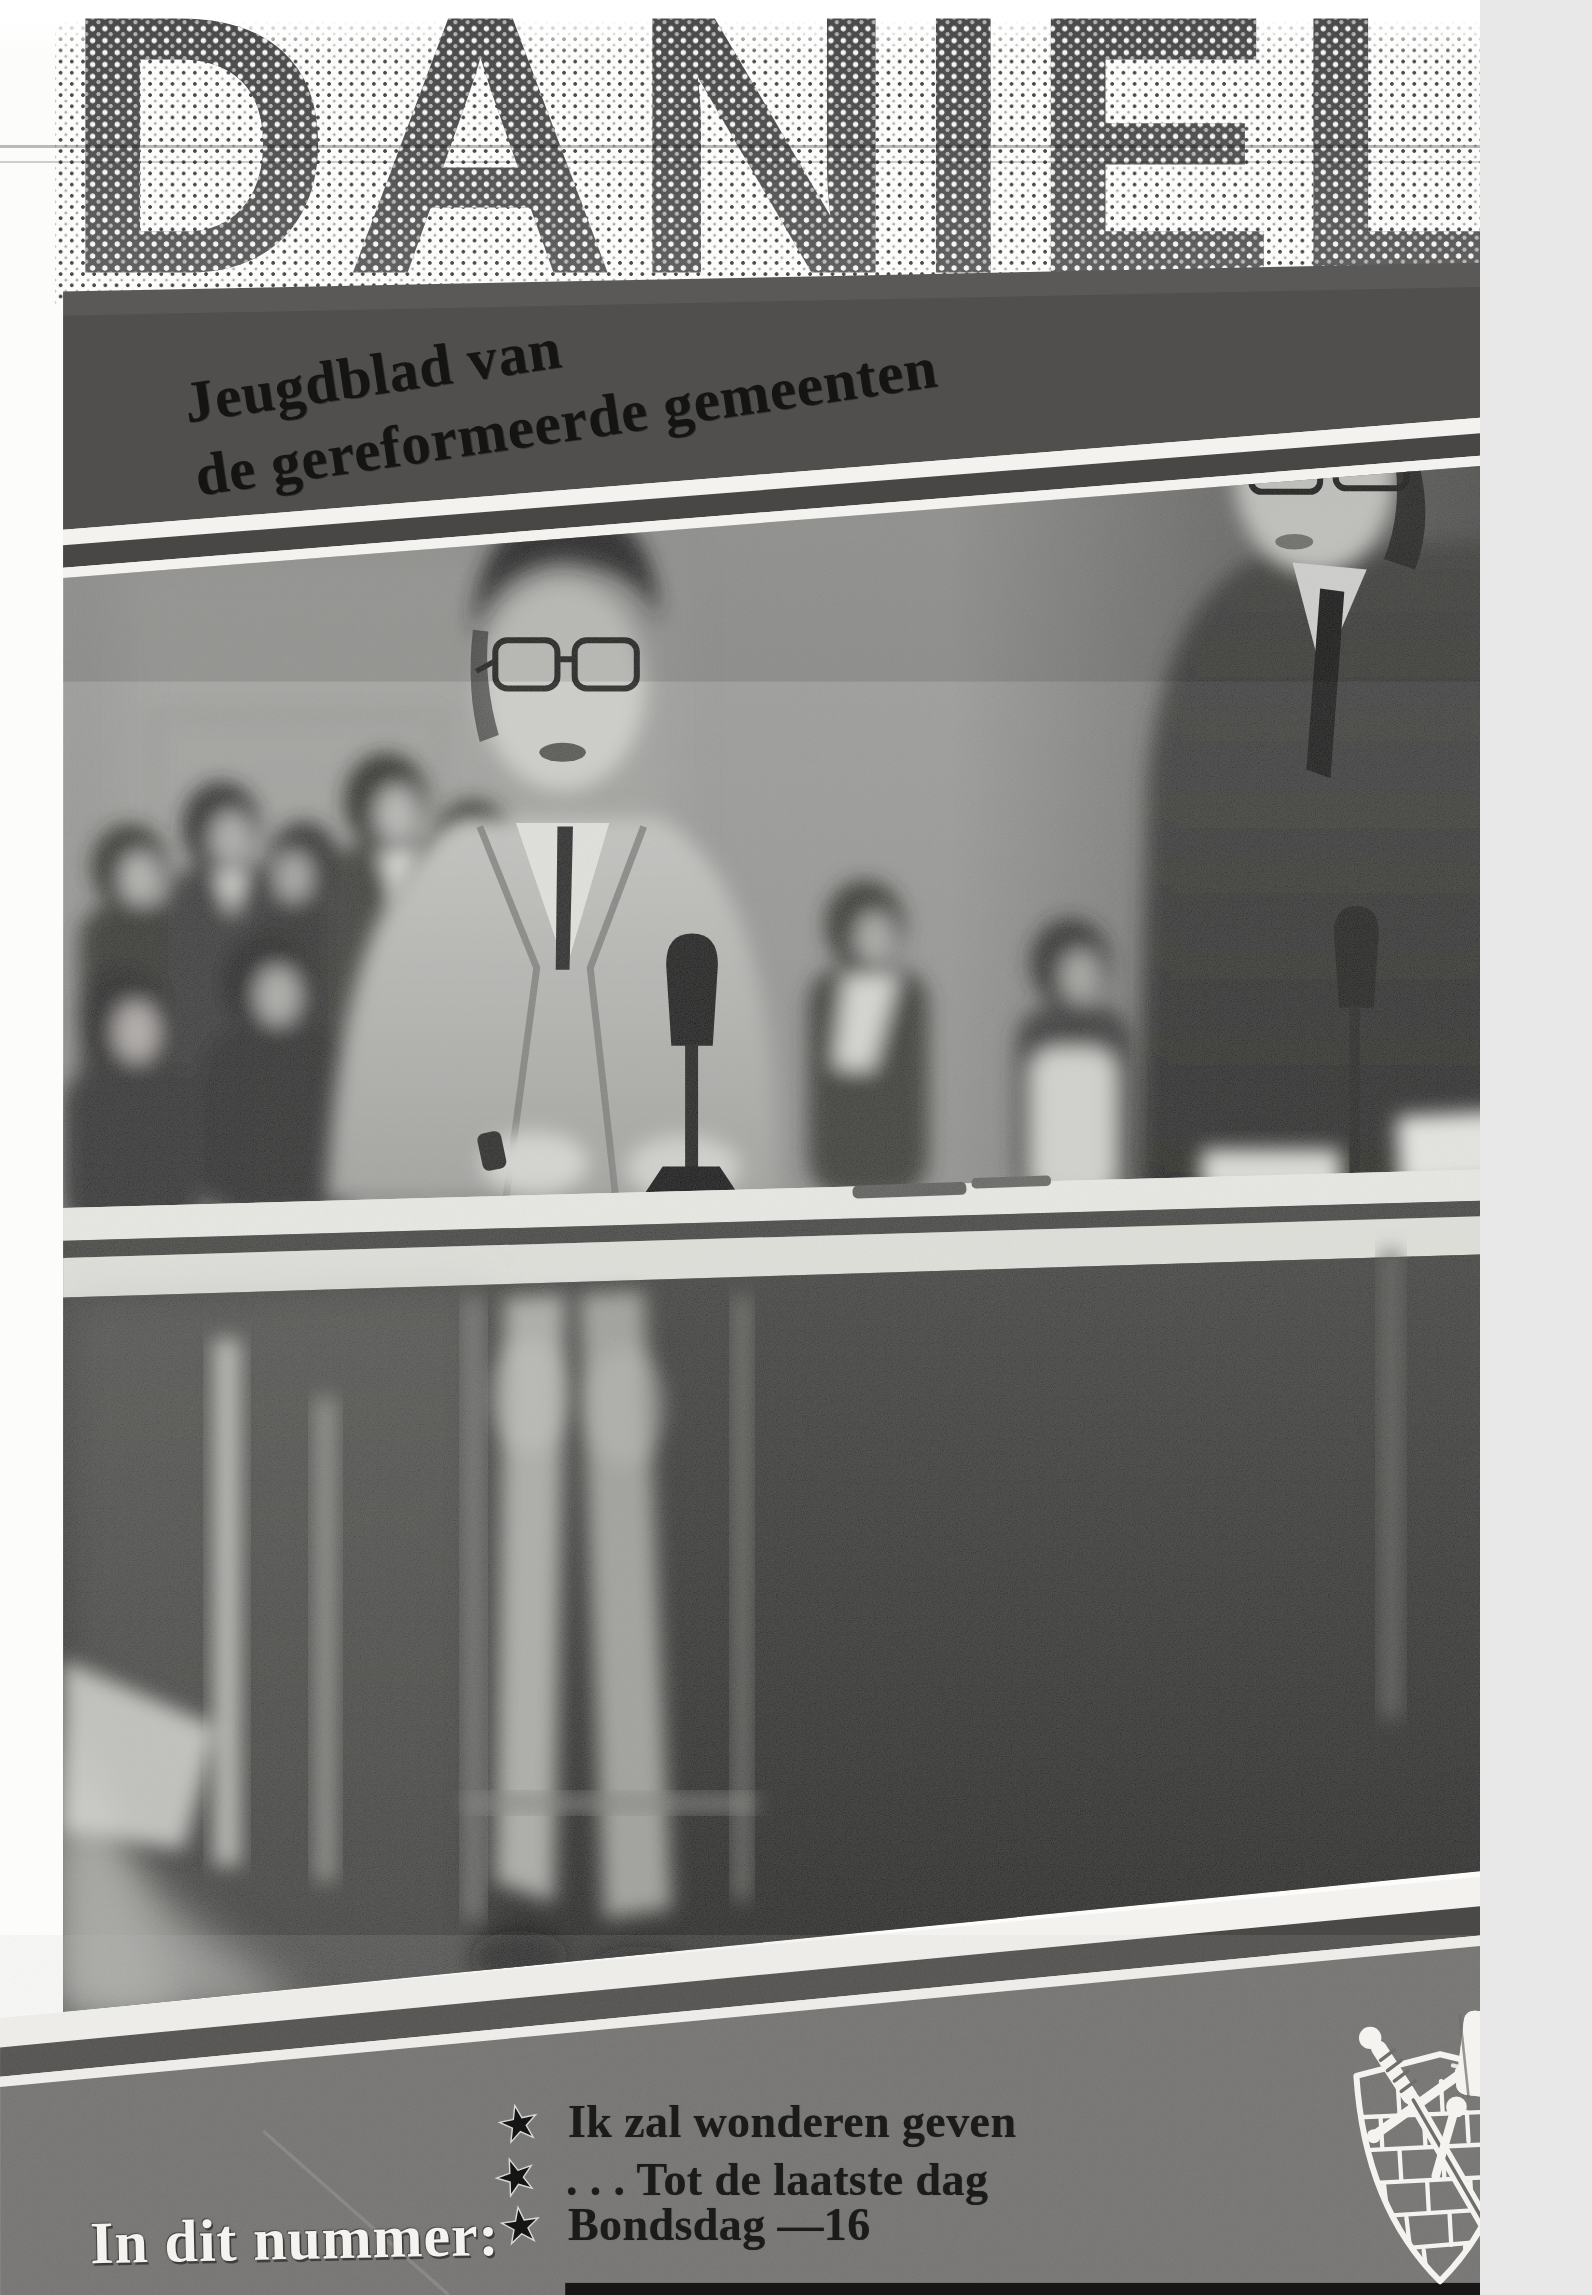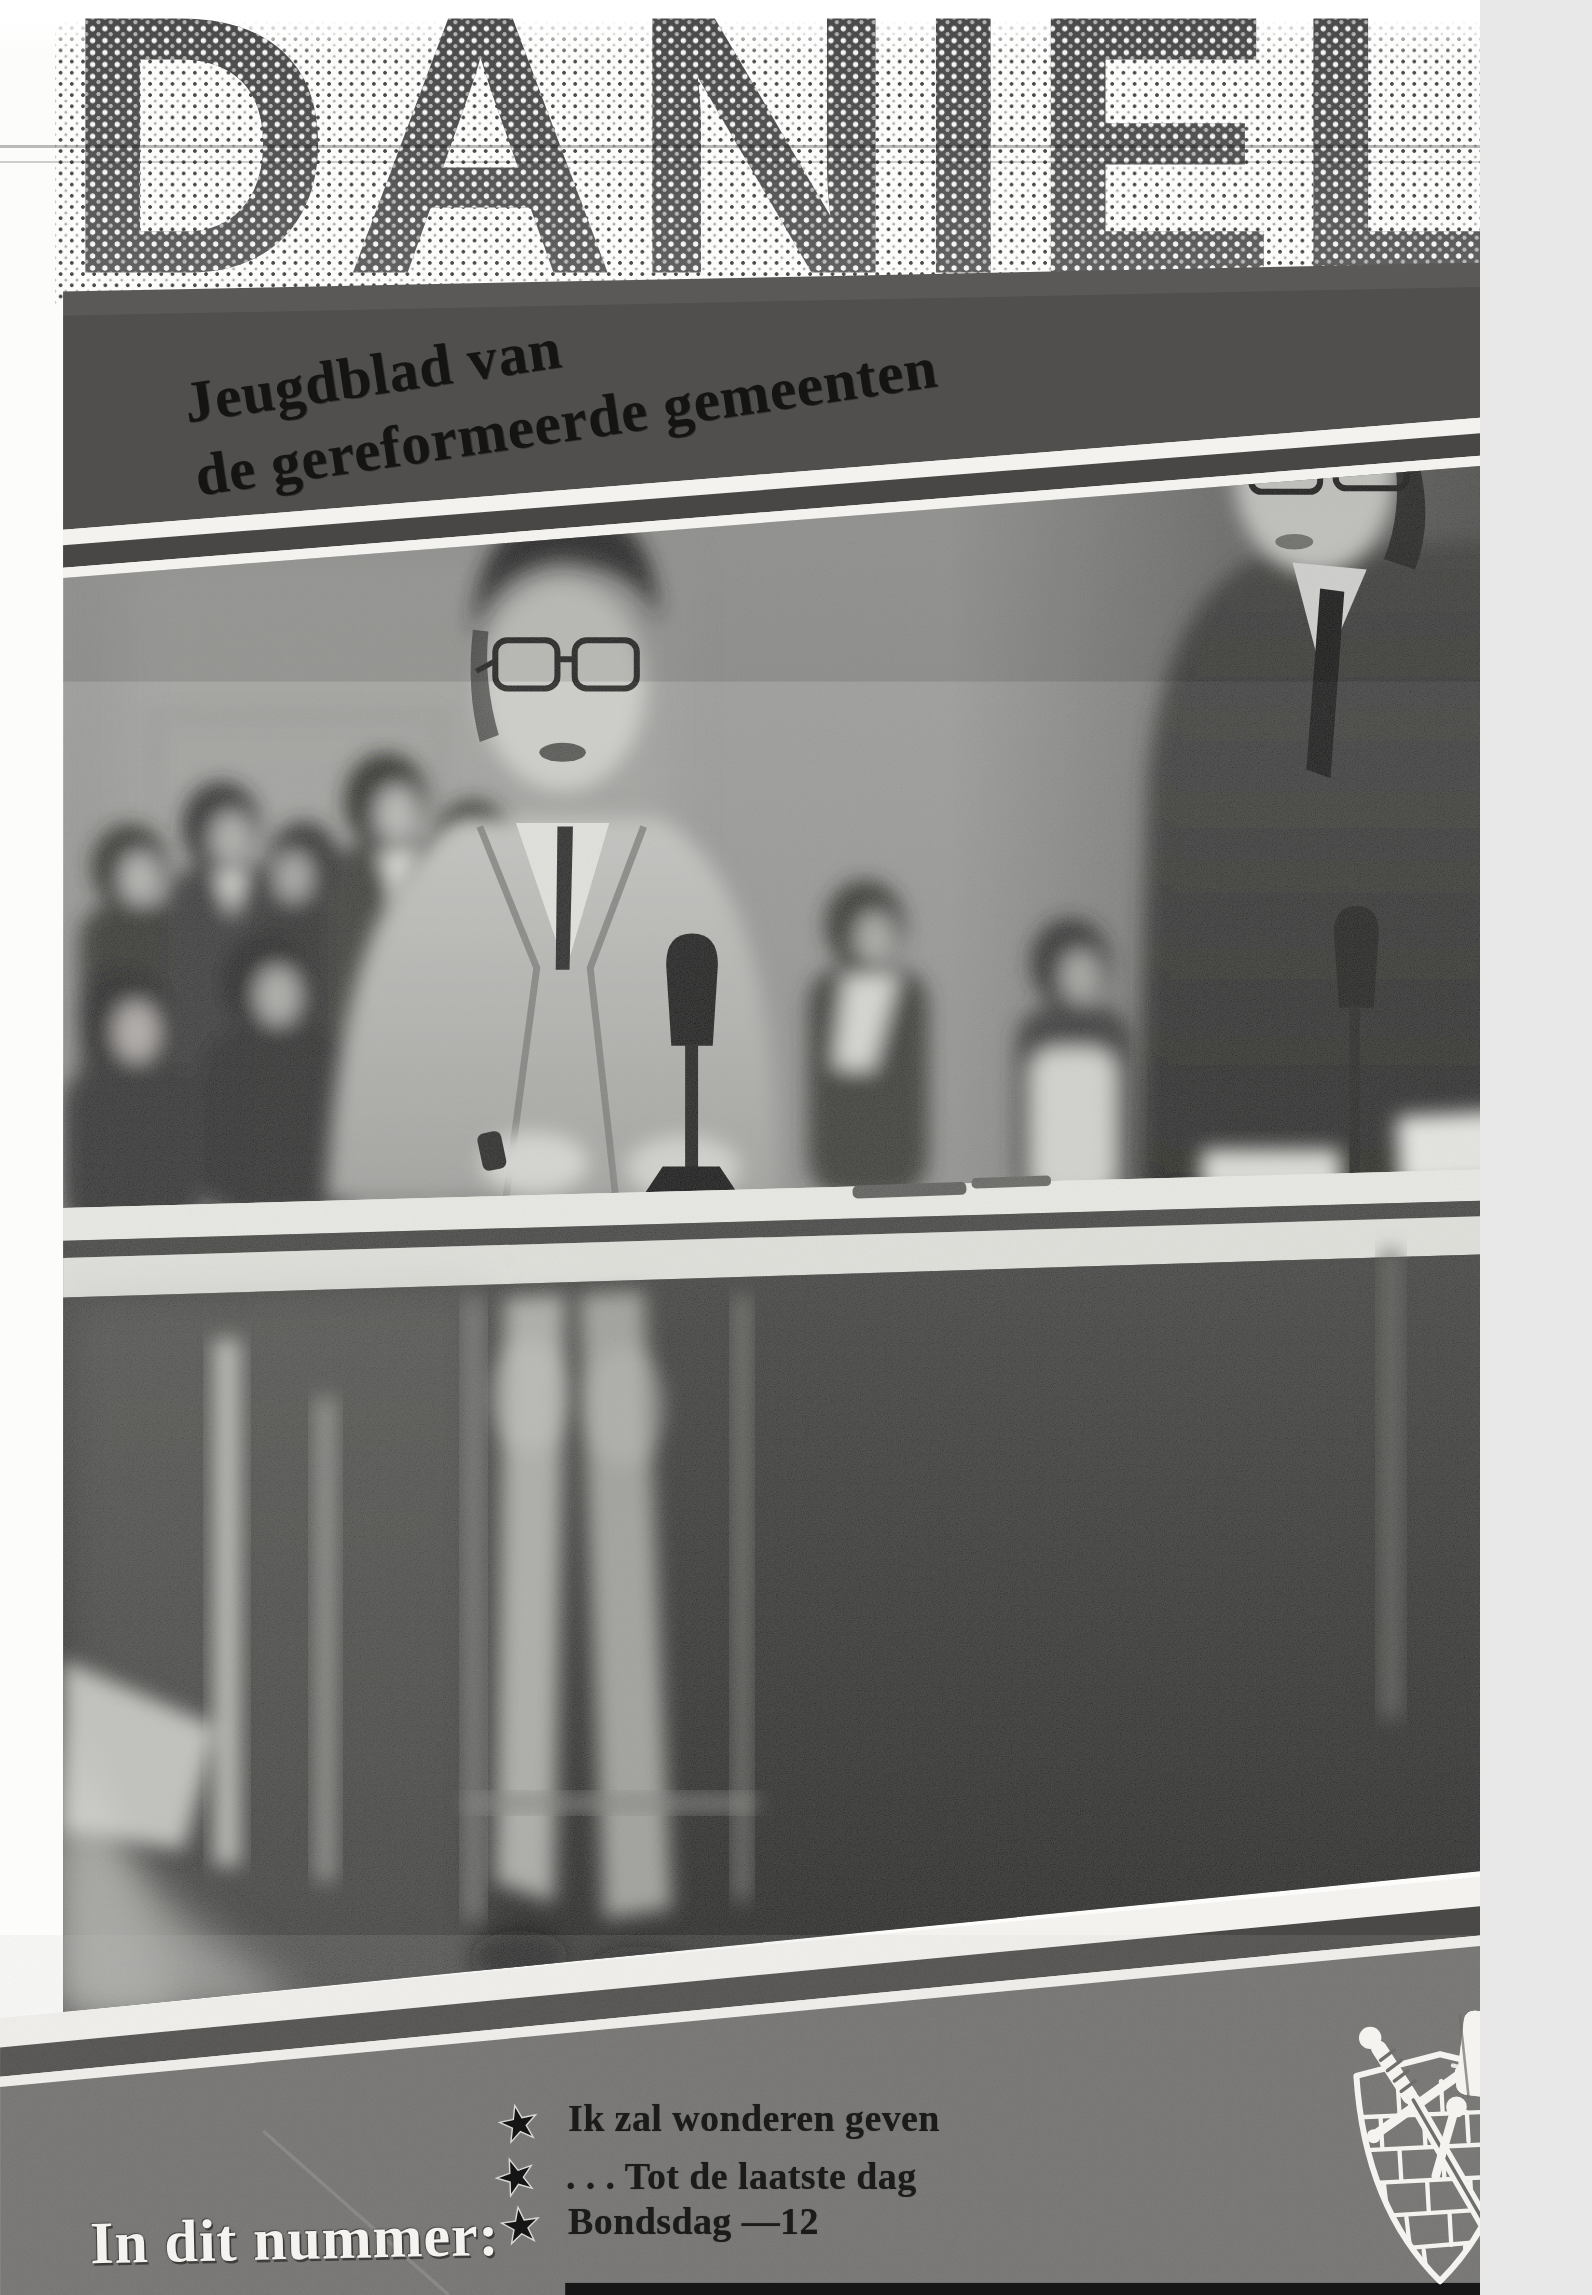--- a/index.html
+++ b/index.html
@@ -43,21 +43,21 @@
   
   .subtitle{
     position:absolute; left:179px; top:366px;
     transform:rotate(-8.4deg); transform-origin:0 0;
     color:#141413; font-weight:bold; font-size:59px; line-height:74px;
     letter-spacing:0.9px; white-space:nowrap;
     text-shadow:0.9px 0.9px 0 rgba(0,0,0,.35);
   }
   
   .toc-item-text{
-    position:absolute; color:#1b1b1a; font-weight:bold; font-size:38px;
+    position:absolute; color:#1b1b1a; font-weight:bold; font-size:46px;
     line-height:1; letter-spacing:0.4px; white-space:nowrap;
     text-shadow:0 0 0.9px rgba(0,0,0,.5);
   }
   .toc-star{
     position:absolute; font-family:"DejaVu Sans", sans-serif;
     font-size:48px; line-height:1; color:#151515;
     -webkit-text-stroke:1.3px #d9d9d6;
     text-shadow:0 0 1.7px rgba(235,235,230,.6);
   }
   .toc-label{
@@ -338,19 +338,19 @@
   </div>
 
   <div>
     <span class="toc-star" style="left:497px; top:2099px; transform:rotate(-12deg)">★</span>
     <span class="toc-item-text" style="left:568px; top:2099px">Ik zal wonderen geven</span>
 
     <span class="toc-star" style="left:494px; top:2152px; transform:rotate(-20deg)">★</span>
     <span class="toc-item-text" style="left:566px; top:2157px">. . . Tot de laatste dag</span>
 
     <span class="toc-star" style="left:499px; top:2201px; transform:rotate(-8deg)">★</span>
-    <span class="toc-item-text" style="left:568px; top:2202px">Bondsdag —12</span>
+    <span class="toc-item-text" style="left:568px; top:2202px">Bondsdag —16</span>
   </div>
 
   <div class="toc-label">In dit nummer:</div>
 
 </div>
 
 
 </body></html>

